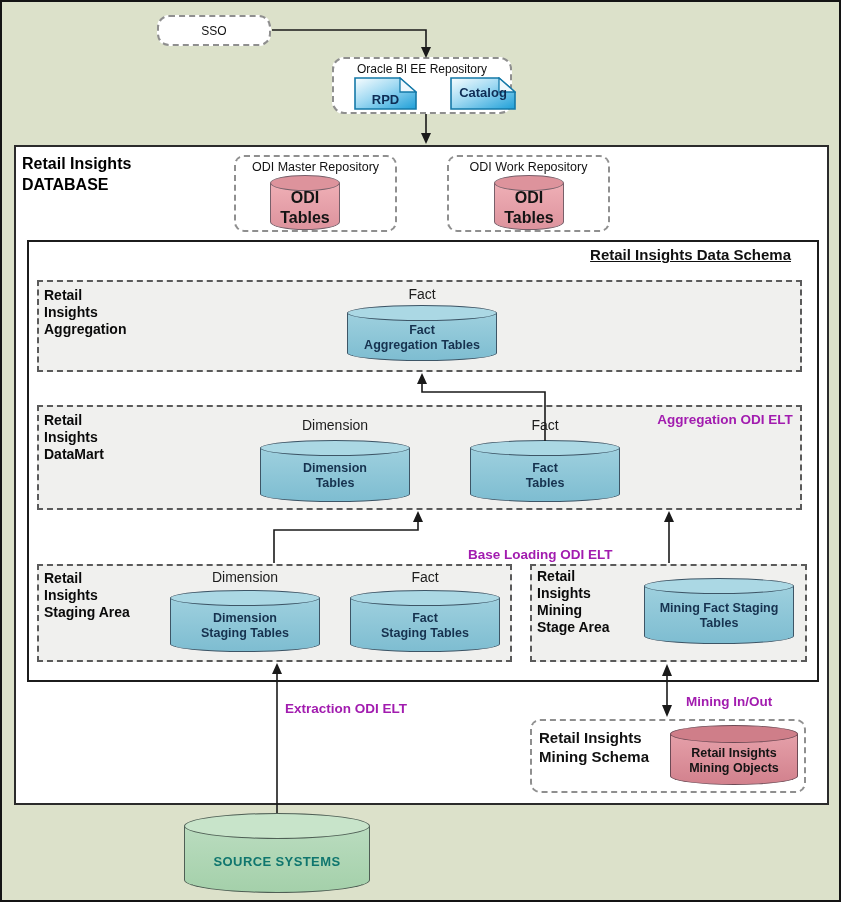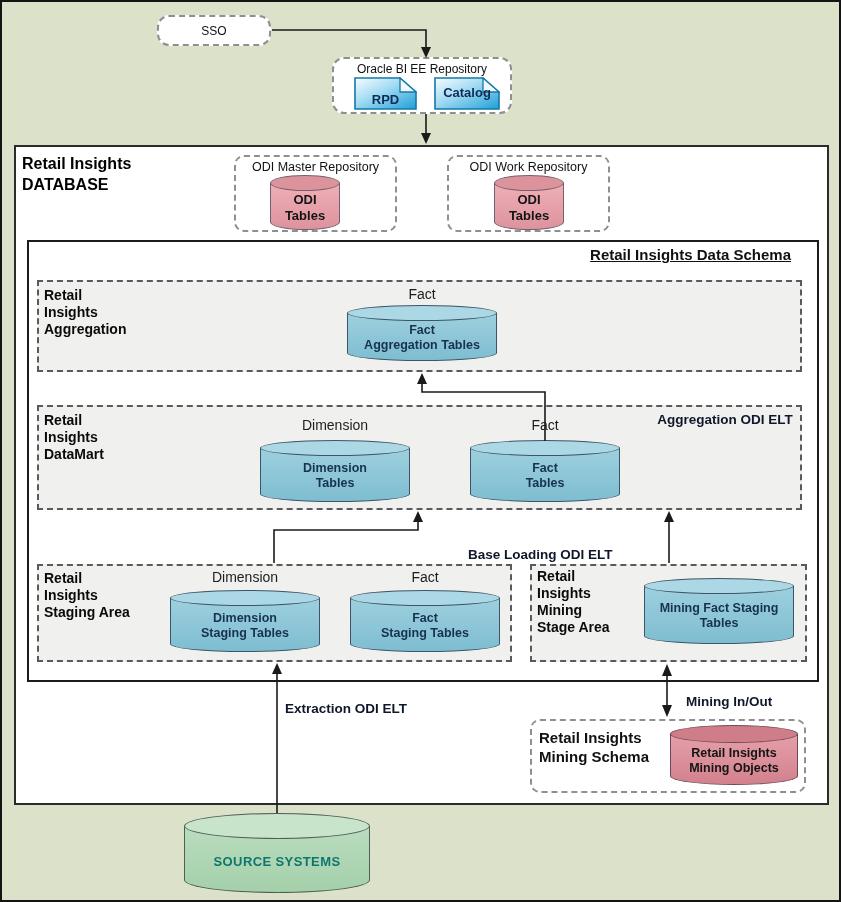--- a/index.html
+++ b/index.html
@@ -41,41 +41,41 @@
   #t-stg{left:42px;top:568px;}
   #t-min{left:535px;top:566px;}
 
   .cat-label{position:absolute;font-size:14px;color:#1c1c1c;text-align:center;}
   #cat-agg-fact{left:345px;top:284px;width:150px;}
   #cat-dm-dim{left:258px;top:415px;width:150px;}
   #cat-dm-fact{left:468px;top:415px;width:150px;}
   #cat-stg-dim{left:168px;top:567px;width:150px;}
   #cat-stg-fact{left:348px;top:567px;width:150px;}
 
-  .flow-label{position:absolute;font-weight:bold;font-size:13.5px;color:#0f172a;}
+  .flow-label{position:absolute;font-weight:bold;font-size:13.5px;color:#a21caf;}
   #lbl-agg-elt{left:648px;top:410px;width:150px;text-align:center;}
   #lbl-base{left:466px;top:517px;margin-top:28px;}
   #lbl-extract{left:283px;top:699px;}
   #lbl-mininout{left:684px;top:692px;}
 
   
   .cyl{position:absolute;--e:16px;}
   .cyl .cyl-top{position:absolute;left:0;right:0;top:0;height:var(--e);border-radius:50%;
     background:var(--ctop);border:1.5px solid var(--cbrd);box-sizing:border-box;z-index:2;}
   .cyl .cyl-body{position:absolute;left:0;right:0;top:calc(var(--e)/2);bottom:0;
     background:linear-gradient(to bottom,var(--c1),var(--c2));
     border:1.5px solid var(--cbrd);border-top:none;box-sizing:border-box;
     border-radius:0 0 50% 50% / 0 0 calc(var(--e)/2) calc(var(--e)/2);}
   .cyl .cyl-label{position:absolute;left:2px;right:2px;top:calc(var(--e)*0.8);bottom:2px;
     display:flex;align-items:center;justify-content:center;text-align:center;
     font-weight:bold;white-space:pre-line;z-index:3;line-height:1.25;}
   .cyl-blue{--ctop:#abd8e4;--c1:#9ed0de;--c2:#7ebdd1;--cbrd:#3d5566;}
   .cyl-blue .cyl-label{color:#16324f;font-size:12.5px;}
   .cyl-pink{--ctop:#dd939c;--c1:#efafb6;--c2:#dd939d;--cbrd:#77606a;}
-  .cyl-pink .cyl-label{color:#141414;font-size:13px;}
+  .cyl-pink .cyl-label{color:#141414;font-size:16px;}
   .cyl-red{--ctop:#cf7e89;--c1:#e5a0a9;--c2:#d2818d;--cbrd:#6d4a55;}
   .cyl-red .cyl-label{color:#141414;font-size:12.5px;}
   .cyl-green{--ctop:#c8e4ca;--c1:#badcbf;--c2:#a4d0aa;--cbrd:#4f5f55;}
   .cyl-green .cyl-label{color:#0f766e;font-size:13px;letter-spacing:.4px;}
 
   #cyl-odi-master{left:268px;top:173px;width:70px;height:55px;}
   #cyl-odi-work{left:492px;top:173px;width:70px;height:55px;}
   #cyl-fact-agg{left:345px;top:303px;width:150px;height:56px;}
   #cyl-dm-dim{left:258px;top:438px;width:150px;height:62px;}
   #cyl-dm-fact{left:468px;top:438px;width:150px;height:62px;}
@@ -85,21 +85,21 @@
   #cyl-mining-obj{left:668px;top:723px;width:128px;height:60px;--e:18px;}
   #cyl-source{left:182px;top:811px;width:186px;height:80px;--e:26px;}
   #cyl-source .cyl-label{align-items:center;}
 
   
   .doc{position:absolute;}
   .doc svg{position:absolute;left:0;top:0;}
   .doc .doc-label{position:absolute;left:0;right:0;top:6px;bottom:0;display:flex;align-items:center;
     justify-content:center;font-weight:bold;font-size:13px;color:#0e2d55;}
   #rpd{left:352px;top:75px;width:63px;height:39px;}
-  #catalog{left:432px;top:75px;width:66px;height:25px;}
+  #catalog{left:448px;top:75px;width:66px;height:25px;}
 
   #arrows{position:absolute;left:0;top:0;pointer-events:none;z-index:5;}
 </style>
 </head>
 <body>
 
 <div class="canvas">
 
   <svg width="0" height="0" style="position:absolute">
     <defs>

